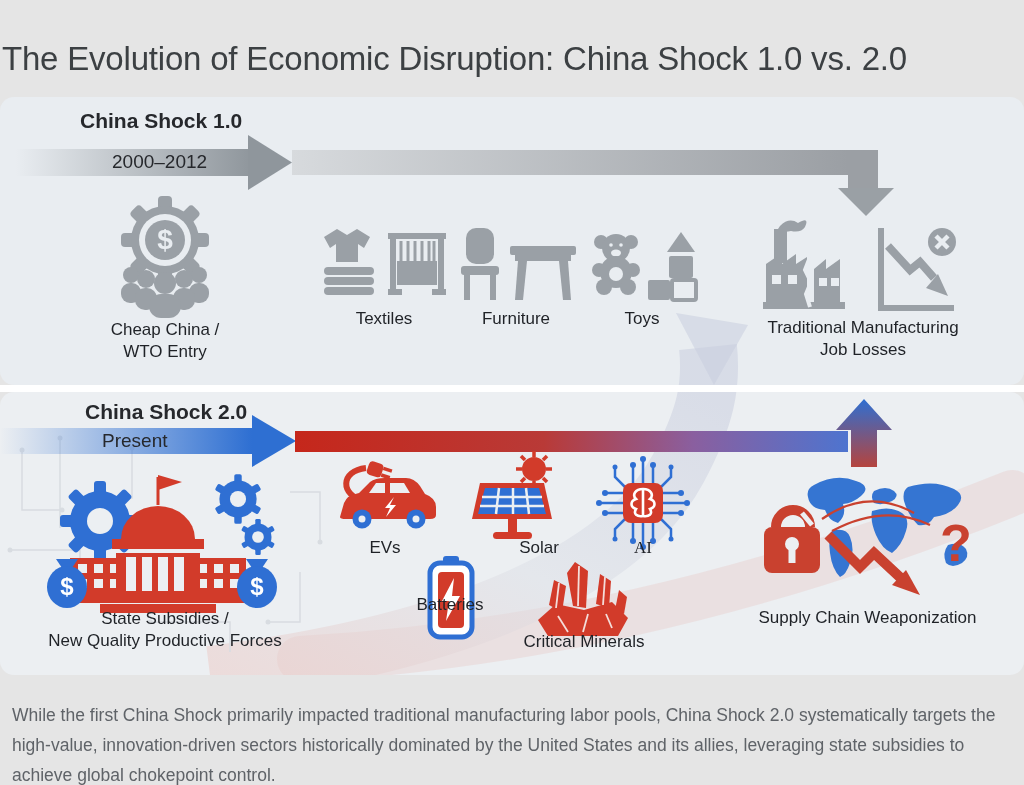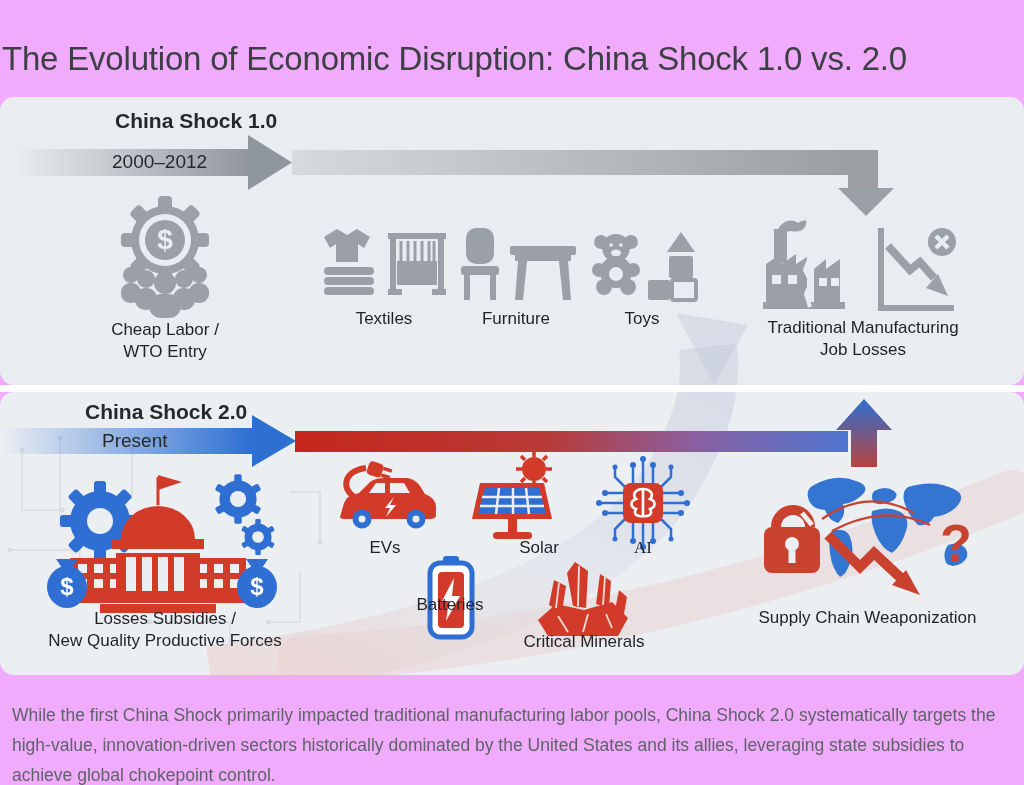--- a/index.html
+++ b/index.html
@@ -1,16 +1,16 @@
 <!DOCTYPE html>
 <html><head>
 <meta charset="utf-8">
 <style>
   html,body{margin:0;padding:0;background:#fff;}
-  .stage{position:relative;width:1024px;height:785px;background:#f0abfc;
+  .stage{position:relative;width:1024px;height:785px;background:#e5e5e5;
          font-family:"Liberation Sans",sans-serif;overflow:hidden;}
   .title{position:absolute;left:2px;top:40px;font-size:33px;font-weight:500;
          color:#3c4043;letter-spacing:-0.2px;white-space:nowrap;}
   .band{position:absolute;left:0;width:1024px;border-radius:14px;}
   .band1{top:97px;height:288px;background:#e9edf1;z-index:0;}
   .band2{top:392px;height:283px;background:#eceff2;z-index:0;}
   .swoosh{position:absolute;left:0;top:97px;z-index:1;pointer-events:none;}
   .gapmask{position:absolute;left:0;top:385px;width:1024px;height:7px;background:#fff;z-index:2;}
   .lay{position:absolute;z-index:3;}
   .bheading{font-size:21px;font-weight:700;color:#26282c;white-space:nowrap;}
@@ -38,21 +38,21 @@
           <stop offset="0.5" stop-color="#dcdfe6"></stop>
           <stop offset="1" stop-color="#c6cbdd"></stop>
       </linearGradient>
     </defs>
     <path d="M300,562 C560,548 800,482 1012,396" stroke="#e7c3be" stroke-width="46" fill="none" opacity="0.33" stroke-linecap="round"></path>
     <path d="M210,578 C470,545 625,470 678,372 C706,320 712,288 708,250" stroke="url(#swg)" stroke-width="58" fill="none" opacity="0.5"></path>
     <polygon points="748,228 676,216 714,288" fill="#c9cede" opacity="0.55"></polygon>
   </svg>
   <div class="gapmask"></div>
 
-  <div class="lay bheading" style="left:80px;top:109px;margin-left:35px;">China Shock 1.0</div>
+  <div class="lay bheading" style="left:80px;top:109px;">China Shock 1.0</div>
 
   <div class="arrow-tail" style="left:16px;top:149px;width:236px;height:27px;background:linear-gradient(to right,rgba(233,237,241,0),#8f969c);"></div>
   <div class="arrow-head" style="left:248px;top:135px;width:44px;height:55px;background:#8f969c;"></div>
   <div class="lay period" style="left:112px;top:151px;">2000–2012</div>
   <div class="arrow-tail" style="left:292px;top:150px;width:556px;height:25px;background:linear-gradient(to right,#d7dadd,#9b9fa4);"></div>
   <svg class="lay" style="left:838px;top:150px;" width="56" height="66" viewBox="0 0 56 66">
     <rect x="10" y="0" width="30" height="40" fill="#9b9fa4"></rect>
     <polygon points="0,38 56,38 28,66" fill="#9aa0a5"></polygon>
   </svg>
 
@@ -80,21 +80,21 @@
         <rect x="84" y="88" width="20" height="20" rx="9"></rect>
       <circle cx="41" cy="84" r="9"></circle>
         <rect x="30" y="93" width="22" height="22" rx="10"></rect>
       <circle cx="79" cy="84" r="9"></circle>
         <rect x="68" y="93" width="22" height="22" rx="10"></rect>
       <circle cx="60" cy="88" r="11"></circle>
         <rect x="44" y="99" width="32" height="24" rx="12"></rect>
     </g>
   </svg>
   <div class="lay blk-label" style="left:55px;top:319px;width:220px;">
-    <div>Cheap Labor /</div>
+    <div>Cheap China /</div>
       <div>WTO Entry</div>
   </div>
 
   <svg class="lay" style="left:320px;top:227px;" width="130" height="76" viewBox="0 0 130 76">
     <g fill="#9aa0a6">
       <path d="M17,2 L27,8 L37,2 L50,10 L44,21 L38,17 L38,35 L16,35 L16,17 L10,21 L4,10 Z"></path>
       <rect x="4" y="40" width="50" height="8" rx="4"></rect>
       <rect x="4" y="50" width="50" height="8" rx="4"></rect>
       <rect x="4" y="60" width="50" height="8" rx="4"></rect>
       <g transform="translate(68,0)">
@@ -309,21 +309,21 @@
     <g fill="#2f6fd3">
       <polygon points="14,96 36,96 30,105 20,105"></polygon>
       <ellipse cx="25" cy="124" rx="20" ry="21"></ellipse>
       <polygon points="204,96 226,96 220,105 210,105"></polygon>
       <ellipse cx="215" cy="124" rx="20" ry="21"></ellipse>
     </g>
     <text x="25" y="132" text-anchor="middle" font-size="24" font-weight="bold" fill="#fff">$</text>
     <text x="215" y="132" text-anchor="middle" font-size="24" font-weight="bold" fill="#fff">$</text>
   </svg>
   <div class="lay blk-label" style="left:20px;top:608px;width:290px;">
-    <div>Losses Subsidies /</div>
+    <div>State Subsidies /</div>
       <div>New Quality Productive Forces</div>
   </div>
 
   <svg class="lay" style="left:332px;top:453px;" width="110" height="92" viewBox="0 0 110 92">
     <path d="M32,48 C8,42 8,18 34,15" stroke="#d23b2a" stroke-width="6" fill="none"></path>
     <g transform="translate(36,14) rotate(18)">
       <rect x="0" y="-7" width="15" height="14" rx="4" fill="#d23b2a"></rect>
       <line x1="15" y1="-3.5" x2="24" y2="-3.5" stroke="#d23b2a" stroke-width="3.5"></line>
       <line x1="15" y1="3.5" x2="24" y2="3.5" stroke="#d23b2a" stroke-width="3.5"></line>
     </g>

